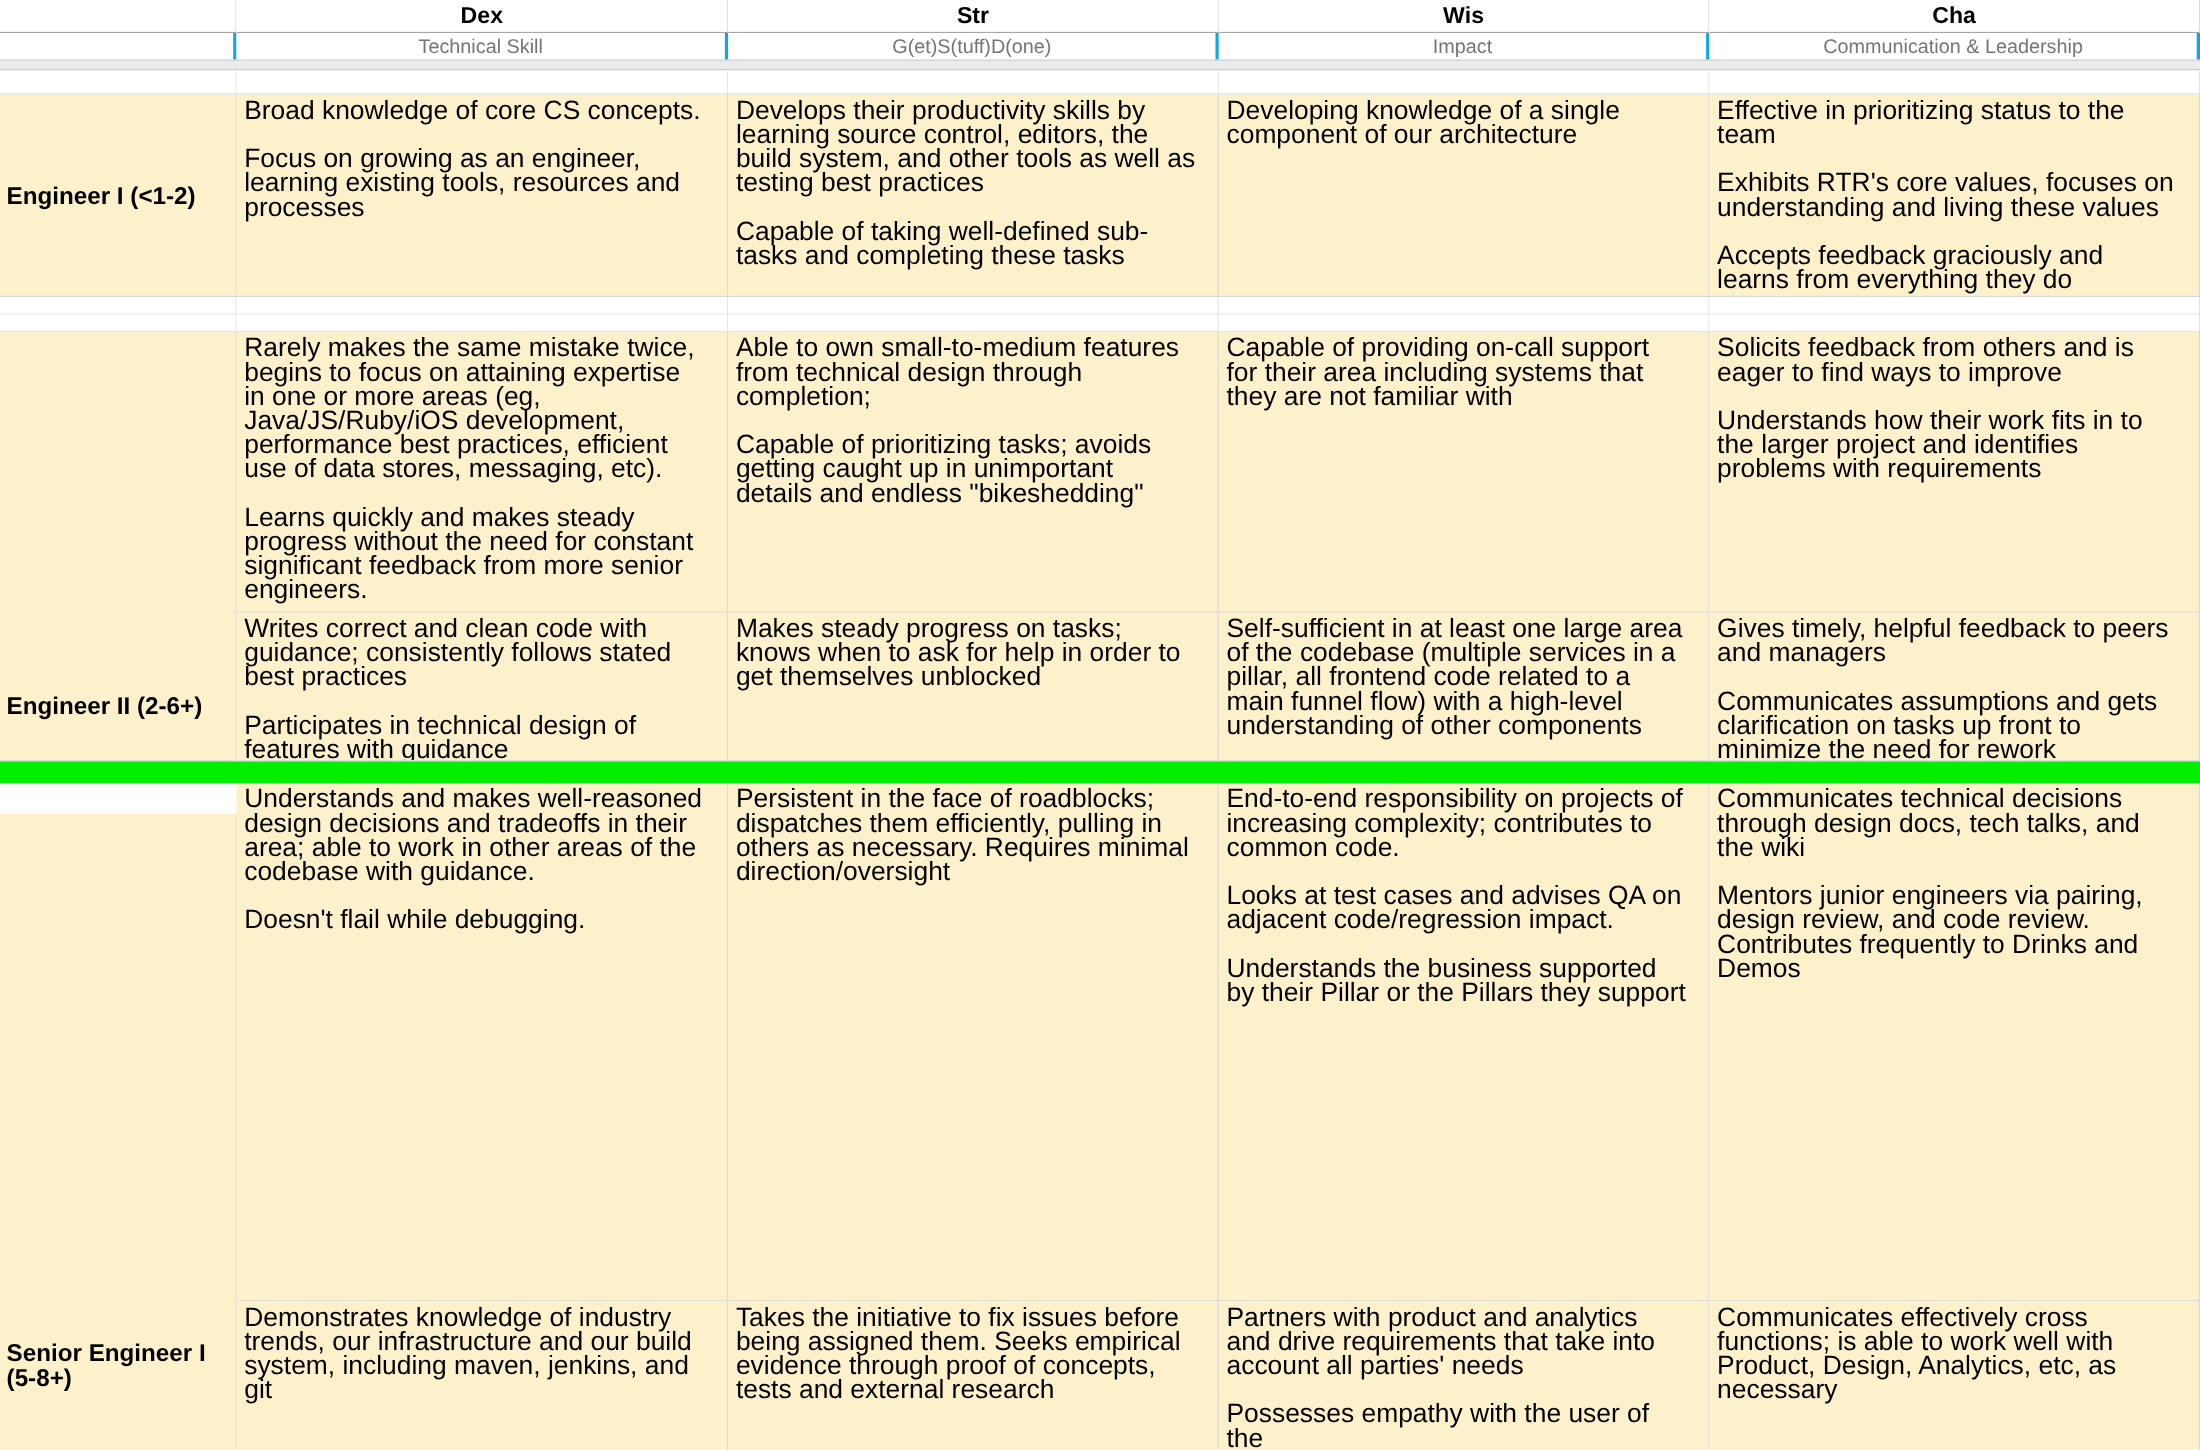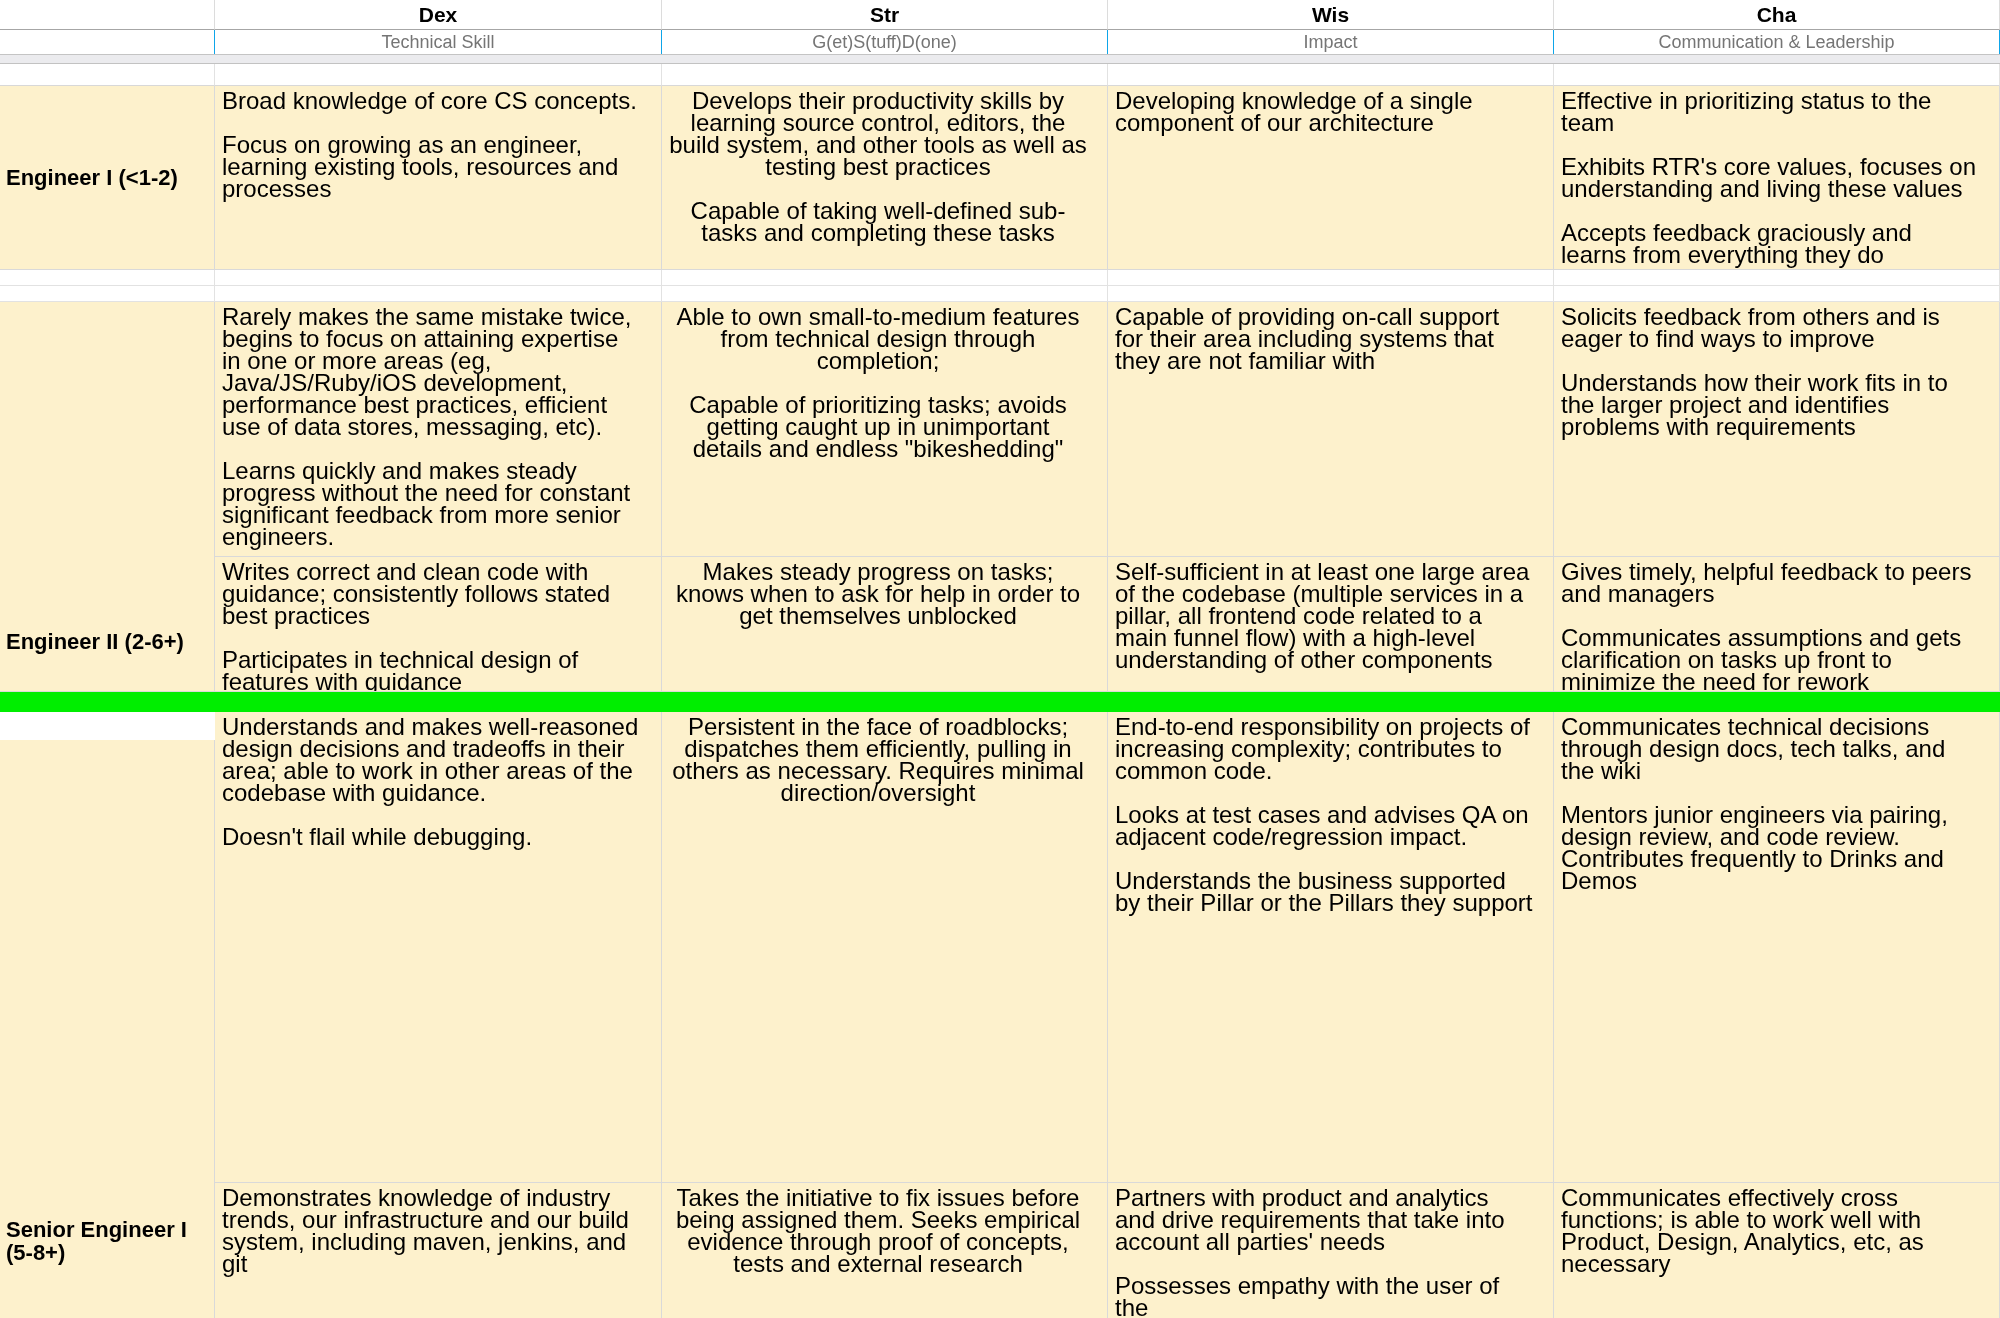--- a/index.html
+++ b/index.html
@@ -2,29 +2,29 @@
 <html><head>
 <meta charset="utf-8">
 <style>
   html,body{margin:0;padding:0;}
   body{font-family:"Liberation Sans","DejaVu Sans",sans-serif;background:#fff;}
   .sheet{position:relative;width:2000px;height:1318px;overflow:hidden;background:#ffffff;}
   .r{display:flex;}
   .c{box-sizing:border-box;overflow:hidden;border-right:1px solid #e2e2e2;border-bottom:1px solid #e2e2e2;background:#fff;}
   .w0{width:215px;flex:0 0 215px;}
   .w1{width:447px;flex:0 0 447px;}
-  .w2{width:446px;flex:0 0 446px;text-align:center;}
+  .w2{width:446px;flex:0 0 446px;}
   .w3{width:446px;flex:0 0 446px;}
   .w4{width:446px;flex:0 0 446px;}
   
   .hdr{height:30px;}
   .hdr .c{border-bottom:1px solid #a6a6a6;border-right:1px solid #dcdcdc;
           font-weight:bold;font-size:21px;line-height:29px;text-align:center;color:#000;}
   .sub{height:24px;}
-  .sub .c{border-bottom:none;border-right:1px solid #0ea5e9;
+  .sub .c{border-bottom:none;border-right:3px solid #0ea5e9;
           font-size:18px;line-height:24px;text-align:center;color:#757575;}
   .divider{height:10px;background:#ebebee;border-top:1px solid #c4c4c4;border-bottom:1px solid #c2c2c2;box-sizing:border-box;}
   .empty{height:22px;}
   .empty .c{border-bottom:1px solid #d8d8d8;}
   .gap{height:16px;}
   .gap .c{border-bottom:1px solid #e2e2e2;}
   
   .y{background:#fdf1cc;border-right:1px solid #d9d9d9;border-bottom:1px solid #d9d9d9;
      color:#000;font-size:24px;line-height:22px;white-space:pre-line;
      padding:4px 20px 0 7px;}

